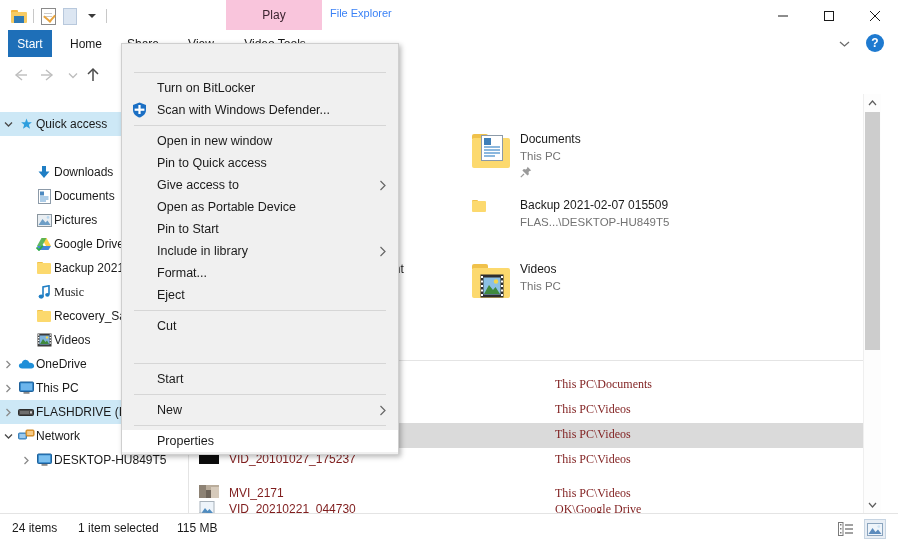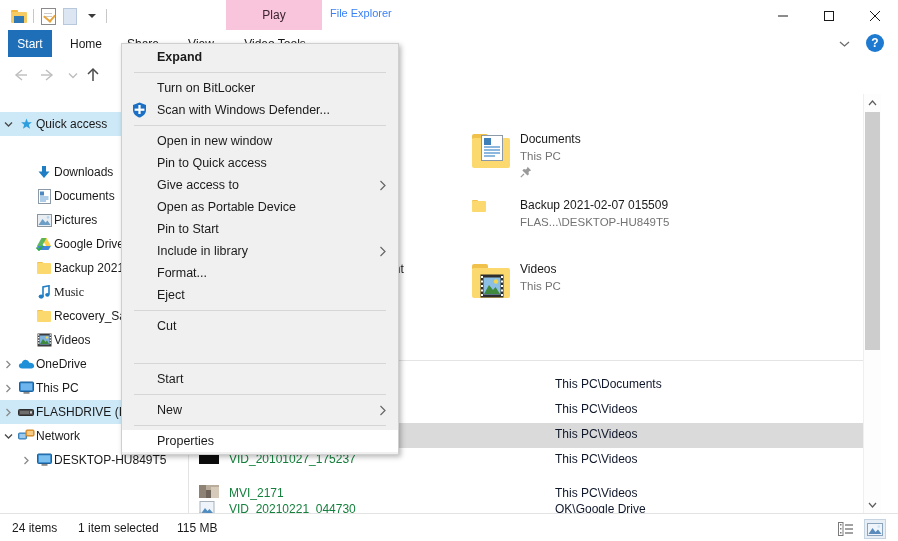--- a/index.html
+++ b/index.html
@@ -81,22 +81,22 @@
 
   .bigfold{position:relative;width:40px;height:34px;}
   .bigfold .bt{position:absolute;left:0;top:0;width:16px;height:5px;background:#f0c14b;border-radius:2px 2px 0 0;}
   .bigfold .bb{position:absolute;left:0;top:4px;width:38px;height:30px;background:#fcd96e;border-radius:2px;}
 
   .hsplit{position:absolute;left:0;width:692px;height:1px;background:#e4e4e4;}
 
   .frow{position:absolute;left:0;width:692px;height:25px;display:flex;align-items:center;font-size:12px;}
   .frow.sel{background:#dadada;}
   .frow .fico{position:absolute;left:10px;top:3px;width:20px;height:18px;}
-  .frow .fname{position:absolute;left:40px;top:4px;color:#15803d;white-space:nowrap;}
-  .frow .floc{position:absolute;left:366px;top:4px;color:#0f172a;white-space:nowrap;}
+  .frow .fname{position:absolute;left:40px;top:4px;color:#7f1d1d;white-space:nowrap;}
+  .frow .floc{position:absolute;left:366px;top:4px;color:#7f1d1d;white-space:nowrap;font-family:Liberation Serif, serif;}
 
   
   .vscroll{position:absolute;right:0;top:0;width:17px;height:419px;background:#fdfdfd;border-left:1px solid #efefef;}
   .sb-arrow{position:absolute;left:0;width:17px;height:17px;display:flex;align-items:center;justify-content:center;color:#5f5f5f;font-size:9px;}
   .sb-thumb{position:absolute;left:1px;width:15px;background:#cdcdcd;}
 
   
   .statusbar{position:absolute;left:0;top:513px;width:898px;height:28px;background:#fff;border-top:1px solid #e4e4e4;}
   .st-items{position:absolute;left:12px;top:7px;font-size:12px;color:#1a1a1a;}
   .st-sel{position:absolute;left:78px;top:7px;font-size:12px;color:#1a1a1a;}
@@ -667,21 +667,20 @@
           <path d="M1.5 11 L5.5 5 L8.5 9 L11 6.5 L14.5 11 Z" fill="#5b8bbd"></path>
           <circle cx="11.8" cy="3.6" r="1.4" fill="#cfe2f2"></circle>
         </svg>
       </div>
     </div>
   </div>
 
   <div class="ctxmenu" id="ctxmenu">
       <div class="mi bold">
         <div class="micon"></div>
-        <div class="mlabel">Expand</div>
       </div>
       <div class="msep"></div>
       <div class="mi">
         <div class="micon"></div>
         <div class="mlabel">Turn on BitLocker</div>
       </div>
       <div class="mi">
         <div class="micon">
           <svg width="15" height="16" viewBox="0 0 15 16">
             <path d="M7.5 0.5 L14 3 L14 8 C14 12 10.5 14.8 7.5 15.5 C4.5 14.8 1 12 1 8 L1 3 Z" fill="#1b6fc4"></path>

